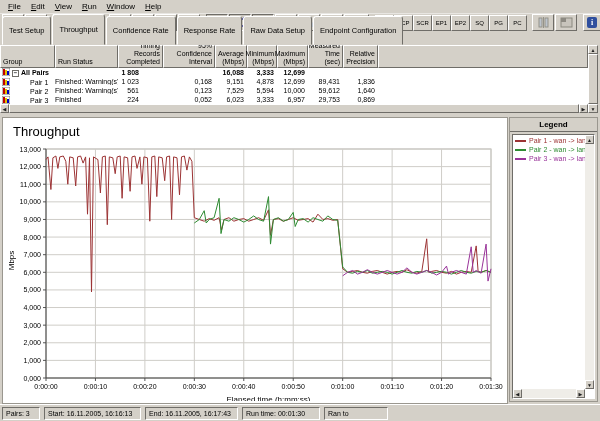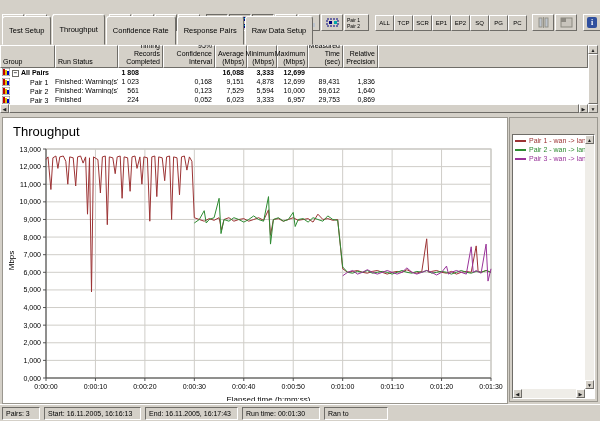--- a/index.html
+++ b/index.html
@@ -77,20 +77,28 @@
   
   .statusbar{position:absolute;left:0;right:0;top:404px;height:17px;display:flex;align-items:center;
              padding-left:2px;border-top:1px solid #ffffff;}
   .status-field{height:13px;line-height:12px;font-size:7px;padding:0 3px;margin-right:4px;flex:none;
                 border:1px solid;border-color:#6f6d68 #ffffff #ffffff #6f6d68;background:#d4d0c8;box-sizing:border-box;}
 </style>
 </head>
 <body>
 
 <div id="app">
+  <div class="menubar" id="menubar">
+      <span class="menu-item">File</span>
+      <span class="menu-item">Edit</span>
+      <span class="menu-item">View</span>
+      <span class="menu-item">Run</span>
+      <span class="menu-item">Window</span>
+      <span class="menu-item">Help</span>
+    </div>
   <div class="toolbar" id="toolbar">
       <div class="tb-btn raised">
         <span><svg width="13" height="11" viewBox="0 0 13 11">
             <rect x="1" y="0" width="11" height="11" fill="#000080"></rect>
             <rect x="3" y="0" width="7" height="4" fill="#fff"></rect>
             <rect x="7" y="1" width="2" height="2" fill="#000080"></rect>
             <rect x="3" y="6" width="7" height="5" fill="#fff"></rect>
           </svg></span>
       </div>
       <div class="tb-btn raised">
@@ -222,22 +230,23 @@
       </div>
       <span class="tb-sep"></span>
       <div class="tb-info raised">
         <span class="info-glyph">i</span>
       </div>
     </div>
   <div class="tabbar" id="tabbar">
       <div class="tab">Test Setup</div>
       <div class="tab active">Throughput</div>
       <div class="tab">Confidence Rate</div>
-      <div class="tab">Response Pairs</div>
+      <div class="tab">Response Rate</div>
       <div class="tab">Raw Data Setup</div>
+      <div class="tab">Endpoint Configuration</div>
     </div>
 
   <div class="grid">
     <div class="grid-head" id="grid-head">
         <div class="th" style="width: 55px;">Group</div>
         <div class="th" style="width: 63px;">Run Status</div>
         <div class="th num" style="width: 45px;">Timing Records
 Completed</div>
         <div class="th num" style="width: 52px;">95% Confidence
 Interval</div>
@@ -409,20 +418,21 @@
         <line x1="43" y1="31" x2="43" y2="260" stroke="#444"></line>
         <line x1="43" y1="260" x2="488" y2="260" stroke="#444"></line>
         <polyline points="43.0,41.6 45.0,38.9 47.9,71.5 49.9,39.8 52.9,38.0 54.9,50.4 56.8,38.9 60.3,38.0 62.8,43.3 64.8,66.2 66.7,38.9 70.2,39.8 72.7,68.0 74.6,38.9 77.6,38.0 80.1,45.1 82.6,38.9 84.5,96.2 86.5,39.8 88.5,174.0 90.5,38.9 94.9,41.6 97.4,75.0 99.4,38.9 102.3,38.0 104.3,106.7 106.3,38.9 109.8,39.8 112.2,55.7 114.2,38.9 117.2,38.0 119.1,80.3 121.1,38.9 124.6,39.8 127.1,73.3 129.0,38.9 132.0,38.0 134.0,50.4 136.9,38.9 138.9,66.2 140.9,38.9 144.4,39.8 146.8,103.2 148.8,38.9 151.8,38.0 153.8,78.6 155.7,38.9 159.2,39.8 161.7,62.7 163.6,38.9 166.6,38.0 168.6,101.5 170.6,38.9 174.0,39.8 176.5,76.8 178.5,38.9 181.4,38.0 183.9,52.1 186.4,38.9 188.9,43.3 191.3,99.7 196.3,101.5 201.2,103.2 206.2,100.6 211.1,102.3 216.1,99.7 218.5,112.0 221.0,101.5 225.9,99.7 230.9,103.2 235.8,101.5 240.8,100.6 245.7,103.2 250.7,101.5 255.6,99.7 260.6,102.3 265.5,91.8 267.5,117.3 270.4,101.5 275.4,100.6 280.3,103.2 285.3,101.5 290.2,99.7 295.2,102.3 300.1,101.5 305.1,100.6 310.0,104.1 314.9,96.2 319.9,101.5 324.8,100.6 329.8,102.3 334.7,101.5 339.7,150.8 344.6,154.3 349.6,153.4 354.5,152.5 359.4,154.3 364.4,155.2 369.3,153.4 374.3,152.5 379.2,154.3 384.2,156.1 389.1,154.3 394.1,153.4 399.0,154.3 403.9,151.7 408.9,154.3 413.8,155.2 418.8,153.4 423.7,120.8 425.7,154.3 428.7,153.4 433.6,152.5 438.6,154.3 443.5,155.2 448.4,153.4 453.4,156.1 458.3,154.3 463.3,153.4 468.2,154.3 473.2,127.9 475.1,153.4 478.1,154.3 483.1,152.5 488.0,154.3" fill="none" stroke="#9c3334" stroke-width="1"></polyline>
         <polyline points="191.3,105.0 196.3,101.5 201.2,92.7 203.2,105.0 206.2,101.5 211.1,99.7 216.1,80.3 218.0,115.6 221.0,101.5 225.9,103.2 230.9,99.7 235.8,101.5 240.8,104.1 245.7,101.5 250.7,97.9 255.6,101.5 260.6,103.2 265.5,78.6 267.5,126.1 270.4,101.5 275.4,99.7 280.3,103.2 285.3,101.5 290.2,94.4 292.2,108.5 295.2,101.5 300.1,100.6 305.1,104.1 310.0,99.7 314.9,101.5 319.9,103.2 324.8,97.9 329.8,101.5 334.7,102.3 339.7,149.0 344.6,154.3 349.6,155.2 354.5,153.4 359.4,154.3 364.4,152.5 369.3,155.2 374.3,154.3 379.2,153.4 384.2,154.3 389.1,156.1 394.1,154.3 399.0,152.5 403.9,154.3 408.9,155.2 413.8,153.4 418.8,154.3 423.7,152.5 428.7,155.2 433.6,154.3 438.6,153.4 443.5,154.3 448.4,156.1 453.4,154.3 458.3,152.5 463.3,154.3 468.2,155.2 473.2,153.4 478.1,154.3 483.1,152.5 488.0,154.3" fill="none" stroke="#2e8b32" stroke-width="1"></polyline>
         <polyline points="339.7,157.8 344.6,154.3 349.6,152.5 354.5,156.1 359.4,154.3 364.4,151.7 369.3,154.3 374.3,156.1 379.2,154.3 384.2,152.5 389.1,154.3 394.1,156.1 399.0,154.3 403.9,149.9 408.9,154.3 413.8,156.1 418.8,154.3 423.7,152.5 428.7,154.3 433.6,157.0 438.6,154.3 443.5,148.1 445.5,156.1 448.4,154.3 453.4,152.5 458.3,154.3 463.3,156.1 468.2,128.8 470.2,154.3 473.2,152.5 478.1,155.2 483.1,126.1 485.0,163.1 488.0,150.8" fill="none" stroke="#993399" stroke-width="1"></polyline>
         <text x="265.5" y="284" text-anchor="middle" font-size="8" fill="#000" font-family="Liberation Sans, sans-serif">Elapsed time (h:mm:ss)</text>
       </svg>
   </div>
 
   <div class="legend-panel">
+    <div class="legend-title">Legend</div>
     <div class="legend-list">
       <div class="legend-items" id="legend-items">
           <div class="legend-item">
             <span class="legend-swatch" style="background: rgb(156, 51, 52);"></span>
             <span style="color: rgb(156, 51, 52);">Pair 1 - wan -&gt; lan</span>
           </div>
           <div class="legend-item">
             <span class="legend-swatch" style="background: rgb(46, 139, 50);"></span>
             <span style="color: rgb(46, 139, 50);">Pair 2 - wan -&gt; lan</span>
           </div>

